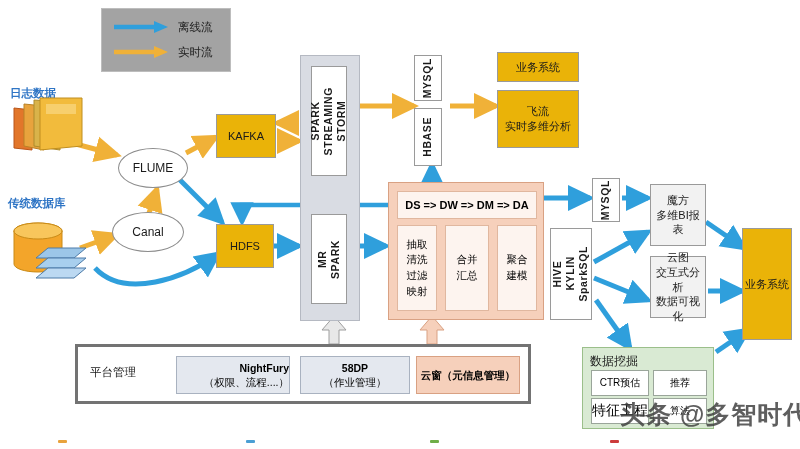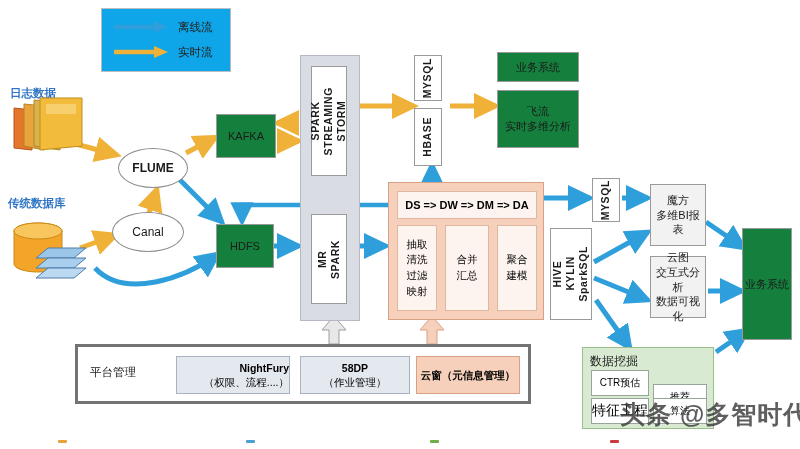--- a/index.html
+++ b/index.html
@@ -11,36 +11,36 @@
     overflow:hidden;
     position:relative;
   }
   #stage{position:absolute;left:0;top:0;width:800px;height:449px;}
   svg.wires{position:absolute;left:0;top:0;width:800px;height:449px;pointer-events:none;}
 
   .node{position:absolute;box-sizing:border-box;display:flex;align-items:center;
         justify-content:center;text-align:center;color:#1a1a1a;}
 
   
-  .rect{background:#15803d;border:1px solid #9a9a9a;font-size:11px;line-height:1.35;}
+  .rect{background:#eab308;border:1px solid #9a9a9a;font-size:11px;line-height:1.35;}
   .rect.shade{background:#f2f2f2;}
 
   
   .ellipse{background:#ffffff;border:1px solid #8c8c8c;border-radius:50%;
-           font-size:12px;font-weight:bold;color:#1a1a1a;}
+           font-size:12px;font-weight:normal;color:#1a1a1a;}
 
   
   .vert{background:#ffffff;border:1px solid #9a9a9a;}
   .vert > span{display:block;writing-mode:vertical-rl;text-orientation:mixed;
                transform:rotate(180deg);font-size:10.5px;font-weight:bold;
                letter-spacing:.6px;line-height:1.25;white-space:pre;text-align:center;}
 
   
   #legend{position:absolute;left:101px;top:8px;width:128px;height:62px;
-          background:#0ea5e9;border:1px solid #bdbdbd;}
+          background:#a3a3a3;border:1px solid #bdbdbd;}
   .legrow{position:absolute;left:10px;height:18px;display:flex;align-items:center;gap:8px;}
   .legtxt{font-size:11.5px;color:#222;}
   .legarrow{display:block;}
 
   
   #folders{position:absolute;left:10px;top:92px;width:78px;height:62px;}
   #db{position:absolute;left:8px;top:218px;width:86px;height:62px;}
 
   .srclabel{position:absolute;font-size:11.5px;color:#2f75c5;font-weight:bold;white-space:nowrap;}
 
@@ -275,21 +275,21 @@
     <div class="pbox pink" style="left:338px;width:102px;">
       <b>云窗（元信息管理）</b>
     </div>
   </div>
 
   <div id="mining">
     <div class="mtitle">数据挖掘</div>
     <div class="mbox" style="left:8px;top:22px;width:56px;height:24px;">
       <span>CTR预估</span>
     </div>
-    <div class="mbox" style="left:70px;top:36px;width:52px;height:24px;">
+    <div class="mbox" style="left:70px;top:22px;width:52px;height:24px;">
       <span>推荐</span>
     </div>
     <div class="mbox" style="left:8px;top:50px;width:56px;height:24px;font-size:14px;">
       <span>特征工程</span>
     </div>
     <div class="mbox" style="left:70px;top:50px;width:52px;height:24px;">
       <span>算法</span>
     </div>
   </div>
 

